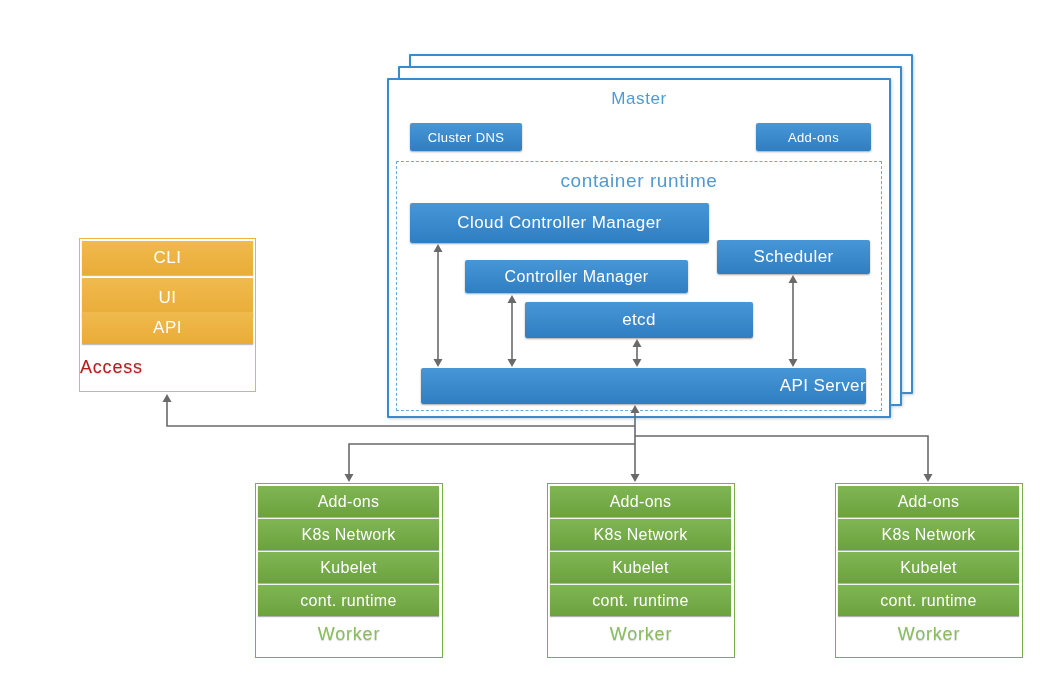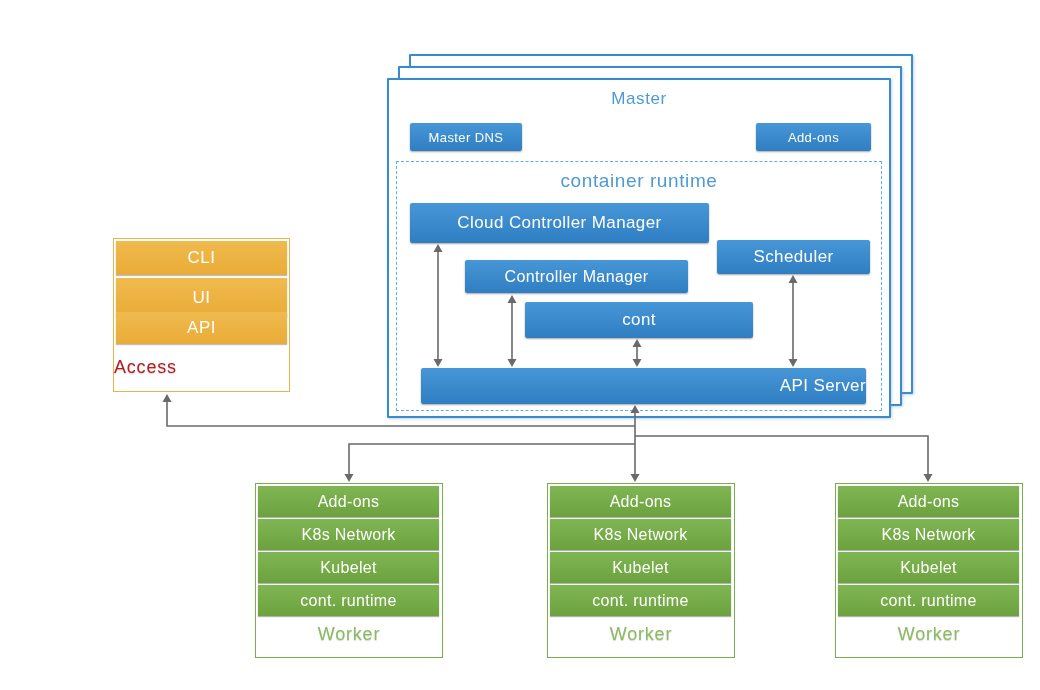--- a/index.html
+++ b/index.html
@@ -13,21 +13,21 @@
   .master-title{color:#4e9bd4;font-size:17px;letter-spacing:.6px;text-align:center;z-index:7;}
   .dashed-box{border:1.5px dashed #6aabdd;background:transparent;z-index:4;}
   .cr-title{color:#4e9bd4;font-size:19px;letter-spacing:.6px;text-align:center;z-index:7;}
 
   
   .blue-box{background:linear-gradient(180deg,#4796d6,#2f7ec2);color:#ffffff;
             border-radius:2px;display:flex;align-items:center;justify-content:center;
             box-shadow:0 1px 2px rgba(0,0,0,.35);z-index:6;letter-spacing:.4px;}
 
   
-  .access-box{border:1.5px solid #ecb243;background:#ffffff;z-index:6;margin-left:34px;}
+  .access-box{border:1.5px solid #ecb243;background:#ffffff;z-index:6;}
   .orange-bar{position:absolute;box-sizing:border-box;left:2px;width:171px;
               background:linear-gradient(180deg,#f0ba4e,#e9ac37);color:#ffffff;
               display:flex;align-items:center;justify-content:center;font-size:17px;
               letter-spacing:.5px;box-shadow:0 1px 1px rgba(0,0,0,.25);}
   .access-label{position:absolute;left:0;width:100%;text-align:left;color:#b91c1c;
                 font-size:18px;letter-spacing:.8px;text-shadow:0 1px 1px rgba(0,0,0,.18);}
 
   
   .worker-box{border:1.5px solid #79af4a;background:#ffffff;z-index:6;}
   .green-bar{position:absolute;box-sizing:border-box;left:2px;width:181px;
@@ -44,40 +44,40 @@
 
 <div class="canvas">
 
   <div class="abs master-layer" style="left:409px;top:54px;width:504px;height:340px;z-index:1;"></div>
   <div class="abs master-layer" style="left:398px;top:66px;width:504px;height:340px;z-index:2;"></div>
   <div class="abs master-layer" style="left:387px;top:78px;width:504px;height:340px;z-index:3;"></div>
 
   <div class="abs master-title" style="left:387px;top:89px;width:504px;">Master</div>
 
   <div class="abs blue-box" style="left:410px;top:123px;width:112px;height:28px;font-size:13px;">
-    <span>Master DNS</span>
+    <span>Cluster DNS</span>
   </div>
   <div class="abs blue-box" style="left:756px;top:123px;width:115px;height:28px;font-size:13px;">
     <span>Add-ons</span>
   </div>
 
   <div class="abs dashed-box" style="left:396px;top:161px;width:486px;height:250px;"></div>
   <div class="abs cr-title" style="left:396px;top:170px;width:486px;">container runtime</div>
 
   <div class="abs blue-box" style="left:410px;top:203px;width:299px;height:40px;font-size:17px;">
     <span>Cloud Controller Manager</span>
   </div>
   <div class="abs blue-box" style="left:717px;top:240px;width:153px;height:34px;font-size:17px;">
     <span>Scheduler</span>
   </div>
   <div class="abs blue-box" style="left:465px;top:260px;width:223px;height:33px;font-size:16px;">
     <span>Controller Manager</span>
   </div>
   <div class="abs blue-box" style="left:525px;top:302px;width:228px;height:36px;font-size:17px;">
-    <span>cont</span>
+    <span>etcd</span>
   </div>
   <div class="abs blue-box" style="left:421px;top:368px;width:445px;height:36px;font-size:17px;justify-content:flex-end;">
     <span>API Server</span>
   </div>
 
   <div class="abs access-box" style="left:79px;top:238px;width:177px;height:154px;">
     <div class="orange-bar" style="top:2px;height:34px;">CLI</div>
     <div class="orange-bar" style="top:39px;height:39px;">UI</div>
     <div class="orange-bar" style="top:73px;height:32px;">API</div>
     <div class="access-label" style="top:118px;">Access</div>

